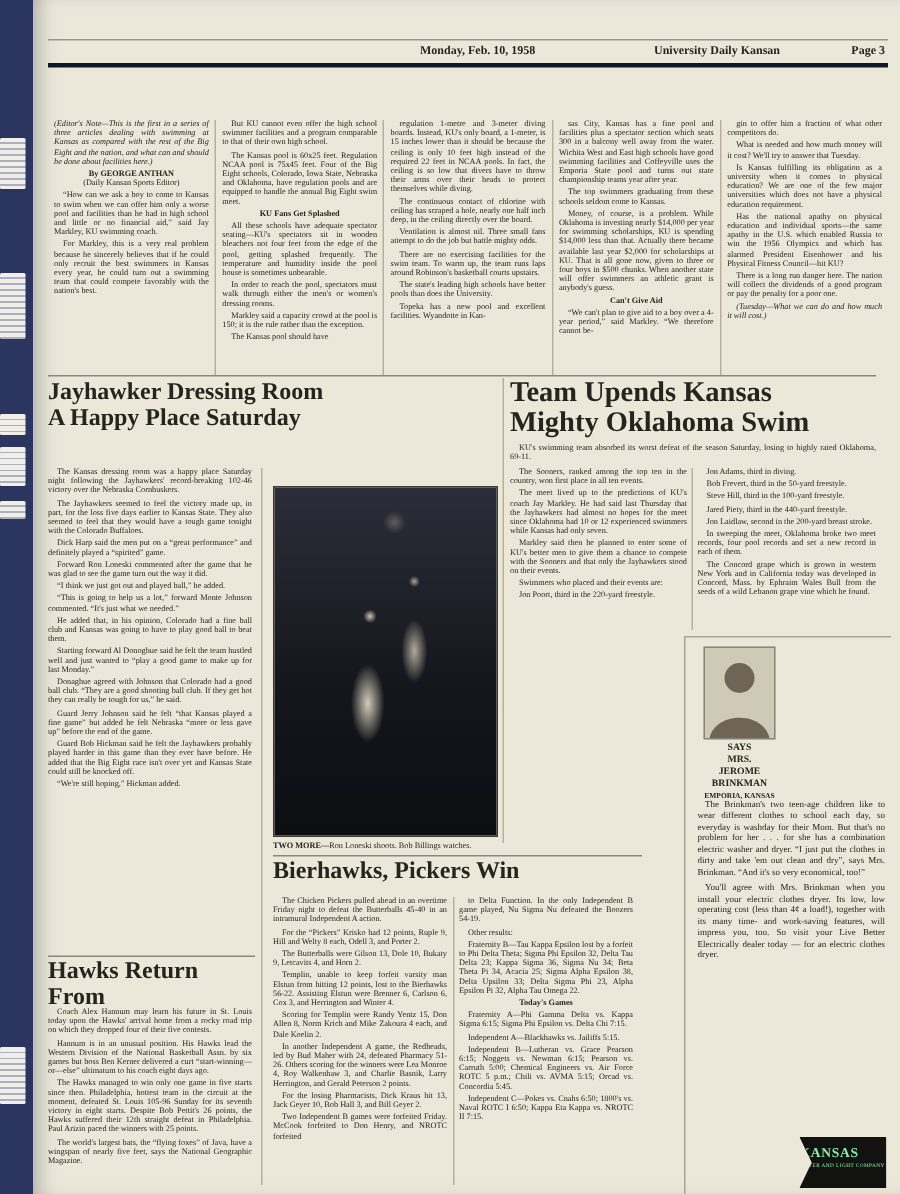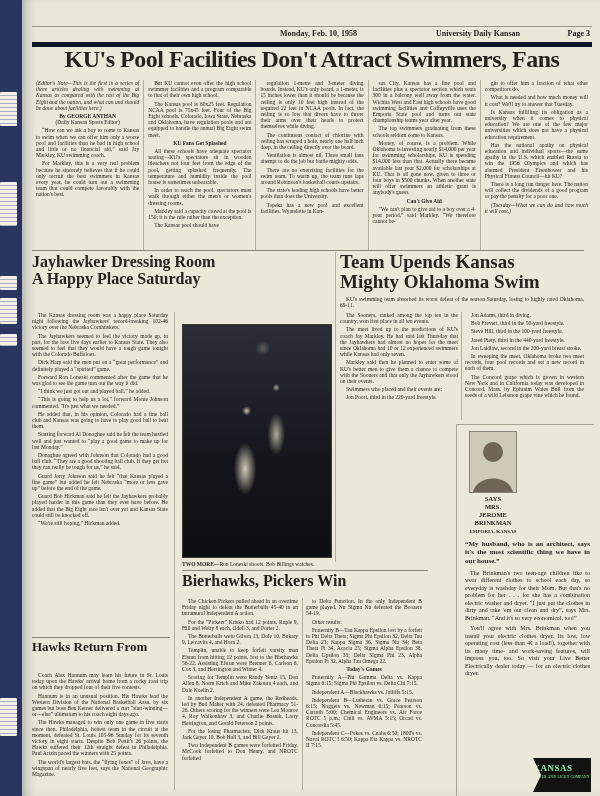--- a/index.html
+++ b/index.html
@@ -20,33 +20,33 @@
   .f6{top:698px;height:38px;}
   
   .page{
     position:absolute;left:22px;top:0;width:578px;height:796px;
     background:#ece8d9;overflow:hidden;
     box-shadow:inset 10px 0 14px -8px rgba(20,25,60,.35);
   }
   
   .masthead{
     position:absolute;left:10px;top:26px;width:560px;height:15px;
-    border-top:1px solid #9a958a;border-bottom:5px solid #0f172a;
+    border-top:1px solid #9a958a;border-bottom:3px solid #0f172a;
     font-size:8px;font-weight:bold;
   }
   .m-date{position:absolute;left:248px;top:2px;}
   .m-paper{position:absolute;left:404px;top:2px;}
   .m-page{position:absolute;right:2px;top:2px;}
   
   .headline1{position:absolute;left:18px;top:46px;width:544px;font-size:24px;font-weight:bold;text-align:center;letter-spacing:-.5px;}
   .hl{font-weight:bold;line-height:1.05;}
   .jay-head{position:absolute;left:10px;top:254px;width:300px;font-size:16px;}
   .okla-head{position:absolute;left:318px;top:252px;width:248px;font-size:19px;}
   .bier-head{position:absolute;left:160px;top:573px;width:240px;font-size:16px;}
-  .hawks-head{position:absolute;left:10px;top:640px;width:140px;font-size:13px;}
+  .hawks-head{position:absolute;left:10px;top:640px;width:140px;font-size:16px;}
   
   .smalltext{font-size:5.5px;line-height:1.13;}
   .smalltext p{margin:0 0 2px 0;}
   p.para{text-indent:6px;text-align:justify;}
   p.sub{text-align:center;font-weight:bold;margin:2px 0;}
   p.note{font-style:italic;text-align:justify;}
   p.byline{text-align:center;font-weight:bold;margin:2px 0 0 0;}
   p.byline2{text-align:center;margin:0 0 2px 0;}
   p.italic{font-style:italic;text-align:justify;text-indent:6px;}
   
@@ -123,21 +123,20 @@
 </div>
 
 <div class="page">
 
   <div class="masthead">
     <span class="m-date">Monday, Feb. 10, 1958</span>
     <span class="m-paper">University Daily Kansan</span>
     <span class="m-page">Page 3</span>
   </div>
 
-  <div class="headline1">KU's Pool Facilities Don't Attract Swimmers, Fans</div>
 
   <div class="story1 smalltext">
     <div class="col">
         <p class="note">(Editor's Note—This is the first in a series of three articles dealing with swimming at Kansas as compared with the rest of the Big Eight and the nation, and what can and should be done about facilities here.)</p>
         <p class="byline">By GEORGE ANTHAN</p>
         <p class="byline2">(Daily Kansan Sports Editor)</p>
         <p class="para">“How can we ask a boy to come to Kansas to swim when we can offer him only a worse pool and facilities than he had in high school and little or no financial aid,” said Jay Markley, KU swimming coach.</p>
         <p class="para">For Markley, this is a very real problem because he sincerely believes that if he could only recruit the best swimmers in Kansas every year, he could turn out a swimming team that could compete favorably with the nation's best.</p>
       </div>
     <div class="col">
@@ -275,21 +274,20 @@
         </div>
         <div class="ad-says">
             <div class="line">SAYS</div>
             <div class="line">MRS.</div>
             <div class="line">JEROME</div>
             <div class="line">BRINKMAN</div>
           </div>
         <div class="ad-place">EMPORIA, KANSAS</div>
       </div>
     </div>
-    <div class="ad-statement">“My husband, who is an architect, says it's the most scientific thing we have in our house.”</div>
     <div class="ad-body">
         <p class="para">The Brinkman's two teen-age children like to wear different clothes to school each day, so everyday is washday for their Mom. But that's no problem for her . . . for she has a combination electric washer and dryer. “I just put the clothes in dirty and take 'em out clean and dry”, says Mrs. Brinkman. “And it's so very economical, too!”</p>
         <p class="para">You'll agree with Mrs. Brinkman when you install your electric clothes dryer. Its low, low operating cost (less than 4¢ a load!), together with its many time- and work-saving features, will impress you, too. So visit your Live Better Electrically dealer today — for an electric clothes dryer.</p>
       </div>
     <div class="kpl">
       <div class="kpl-name">KANSAS</div>
       <div class="kpl-sub">POWER AND LIGHT COMPANY</div>
     </div>
   </div>
 

